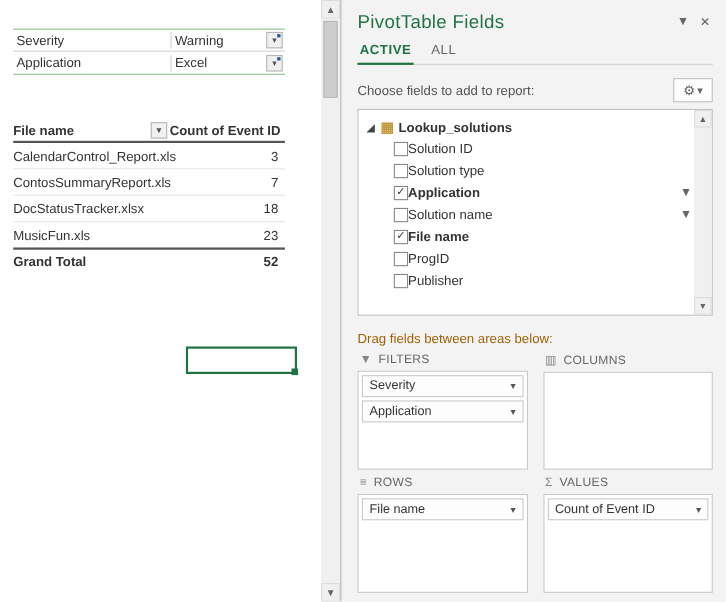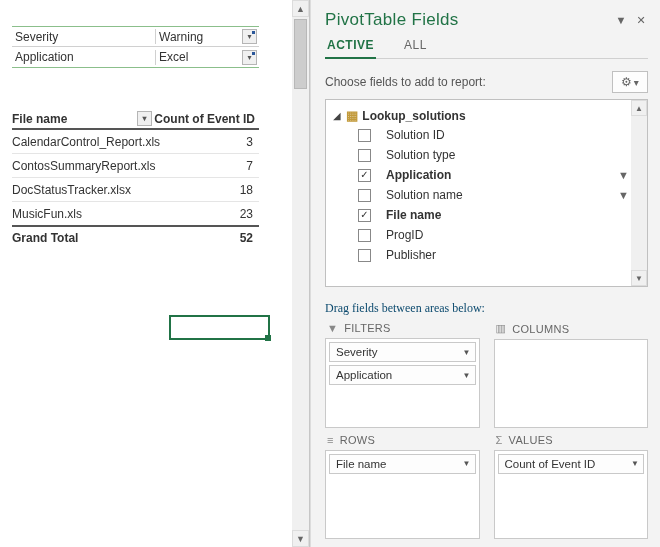--- a/index.html
+++ b/index.html
@@ -88,21 +88,21 @@
     padding: 6px 12px 8px 14px;
   }
   .pane-header {
     display:flex; align-items:center; justify-content:space-between;
     padding: 4px 0 6px 0;
   }
   .pane-title { font-size:17px; color:#217346; font-weight:normal; letter-spacing:0.3px; }
   .pane-ctrls { display:flex; gap:6px; }
   .pin-btn, .close-btn { width:14px; height:14px; color:#666; display:flex; align-items:center; justify-content:center; font-size:11px; cursor:pointer;}
   .tabs {
-    display:flex; gap:26px; font-size:12px; border-bottom:1px solid #d0d0d0; padding-bottom:4px;
+    display:flex; gap:14px; font-size:12px; border-bottom:1px solid #d0d0d0; padding-bottom:4px;
   }
   .tab { color:#666; padding:2px 2px; cursor:pointer; letter-spacing:0.5px;}
   .tab.active { color:#217346; font-weight:bold; border-bottom:2px solid #217346; margin-bottom:-5px; padding-bottom:3px;}
   .choose-row {
     display:flex; align-items:center; justify-content:space-between;
     margin:12px 0 6px 0; color:#555;
   }
   .tools-btn {
     width:36px; height:22px; border:1px solid #c0c0c0; background:#fdfdfd;
     display:flex; align-items:center; justify-content:center; gap:2px; font-size:10px; color:#666; cursor:pointer;
@@ -112,31 +112,31 @@
     border:1px solid #c0c0c0; background:#fff; height:188px; position:relative;
     padding:6px 16px 6px 6px;
   }
   .field-list .scroll { position:absolute; right:0; top:0; bottom:0; width:16px; background:#f0f0f0; display:flex; flex-direction:column;}
   .field-list .scroll .arrow{height:16px; display:flex; align-items:center; justify-content:center; font-size:8px; color:#666; border:1px solid #dcdcdc;}
   .field-list .scroll .track{flex:1;}
   .table-node { display:flex; align-items:center; gap:4px; font-weight:bold; padding:2px 0;}
   .tri { font-size:9px; color:#444; width:10px; text-align:center;}
   .tbl-icon { color:#c29a3b; font-size:13px; }
   .field-item {
-    display:flex; align-items:center; gap:15px; padding:3px 0 3px 26px;
+    display:flex; align-items:center; gap:0; padding:3px 0 3px 26px;
     position:relative;
   }
   .cb {
     width:13px; height:13px; border:1px solid #888; background:#fff; display:flex; align-items:center; justify-content:center; font-size:10px; color:#333;
   }
   .cb.checked::before{ content:"✓"; line-height:1; }
   .field-item .nm { flex:1; }
   .field-item.bold .nm { font-weight:bold; }
   .field-item .funnel { color:#666; font-size:11px; margin-right:2px;}
-  .drag-hint { margin:14px 0 6px 0; color:#0c4a6e;font-family:Liberation Serif, serif; }
+  .drag-hint { margin:14px 0 6px 0; color:#a16207; }
   .areas {
     flex:1; display:grid; grid-template-columns:1fr 1fr; grid-template-rows:1fr 1fr; gap:6px 14px;
   }
   .area { display:flex; flex-direction:column; }
   .area-head { display:flex; align-items:center; gap:6px; color:#666; font-size:11px; letter-spacing:0.3px; margin-bottom:4px; padding-left:2px;}
   .area-head .ic { font-size:11px; color:#888; }
   .area-body {
     flex:1; background:#fff; border:1px solid #c9c9c9; padding:3px; min-height:48px;
     display:flex; flex-direction:column; gap:3px;
   }

